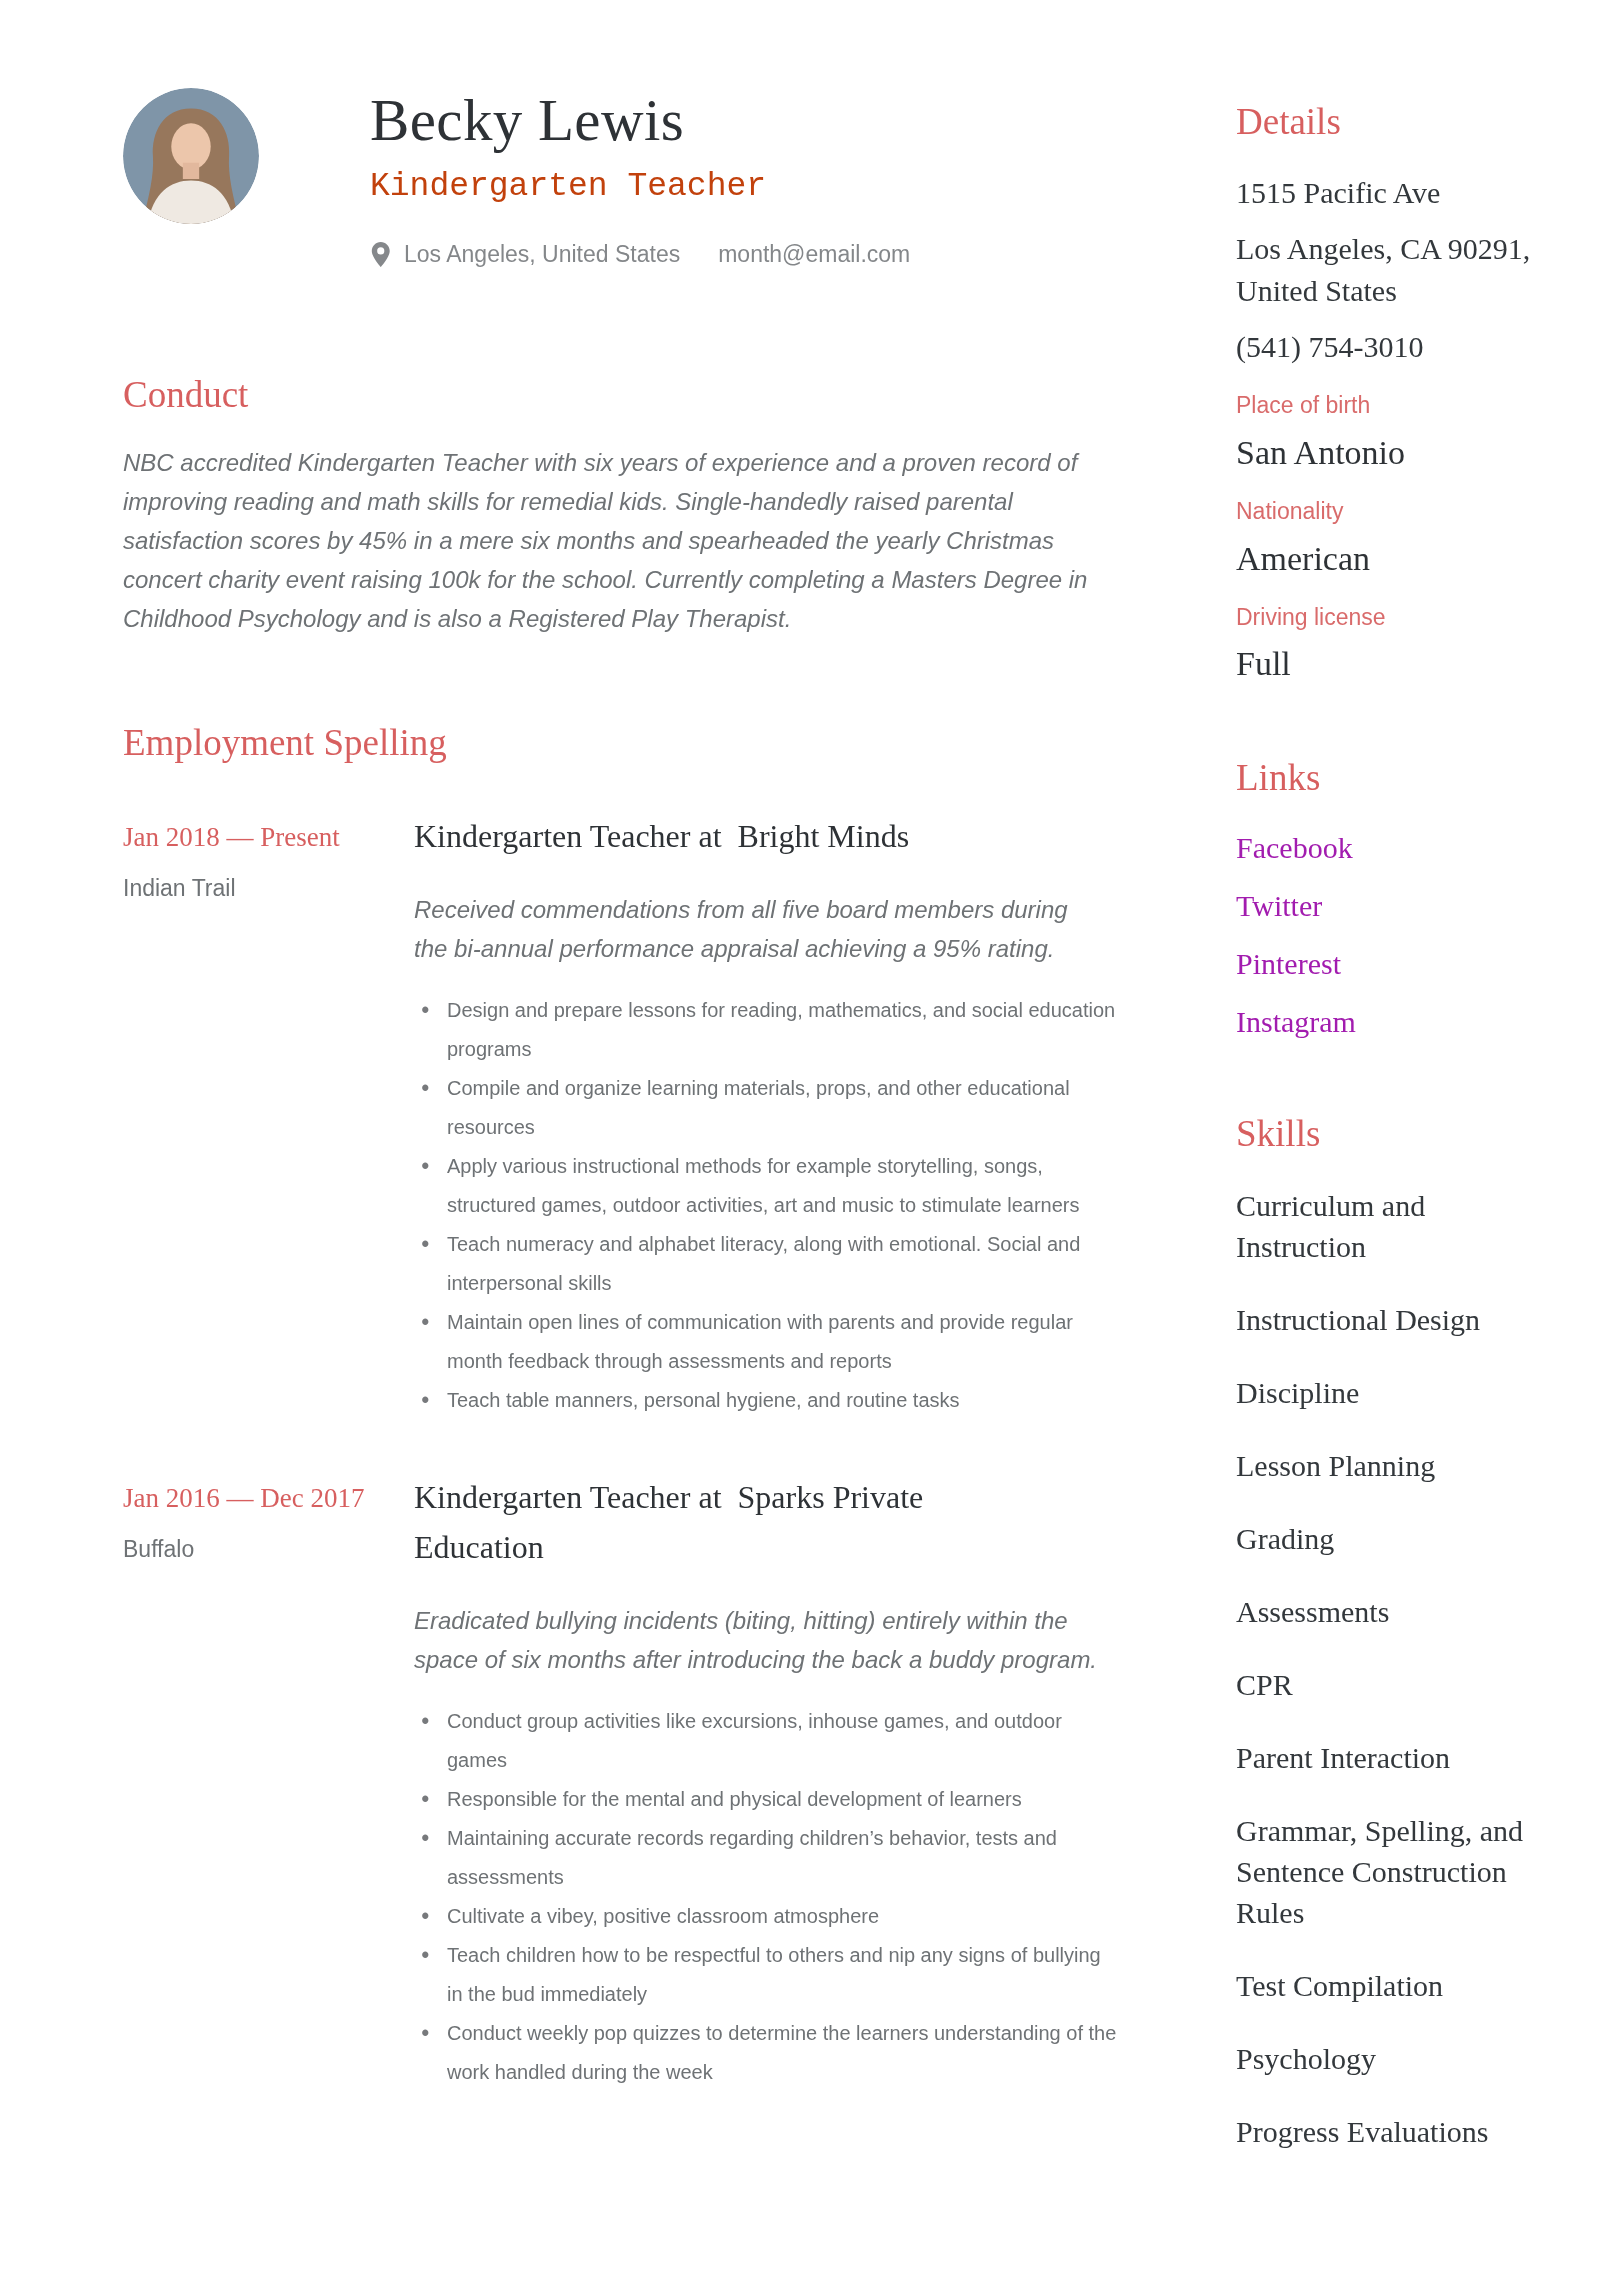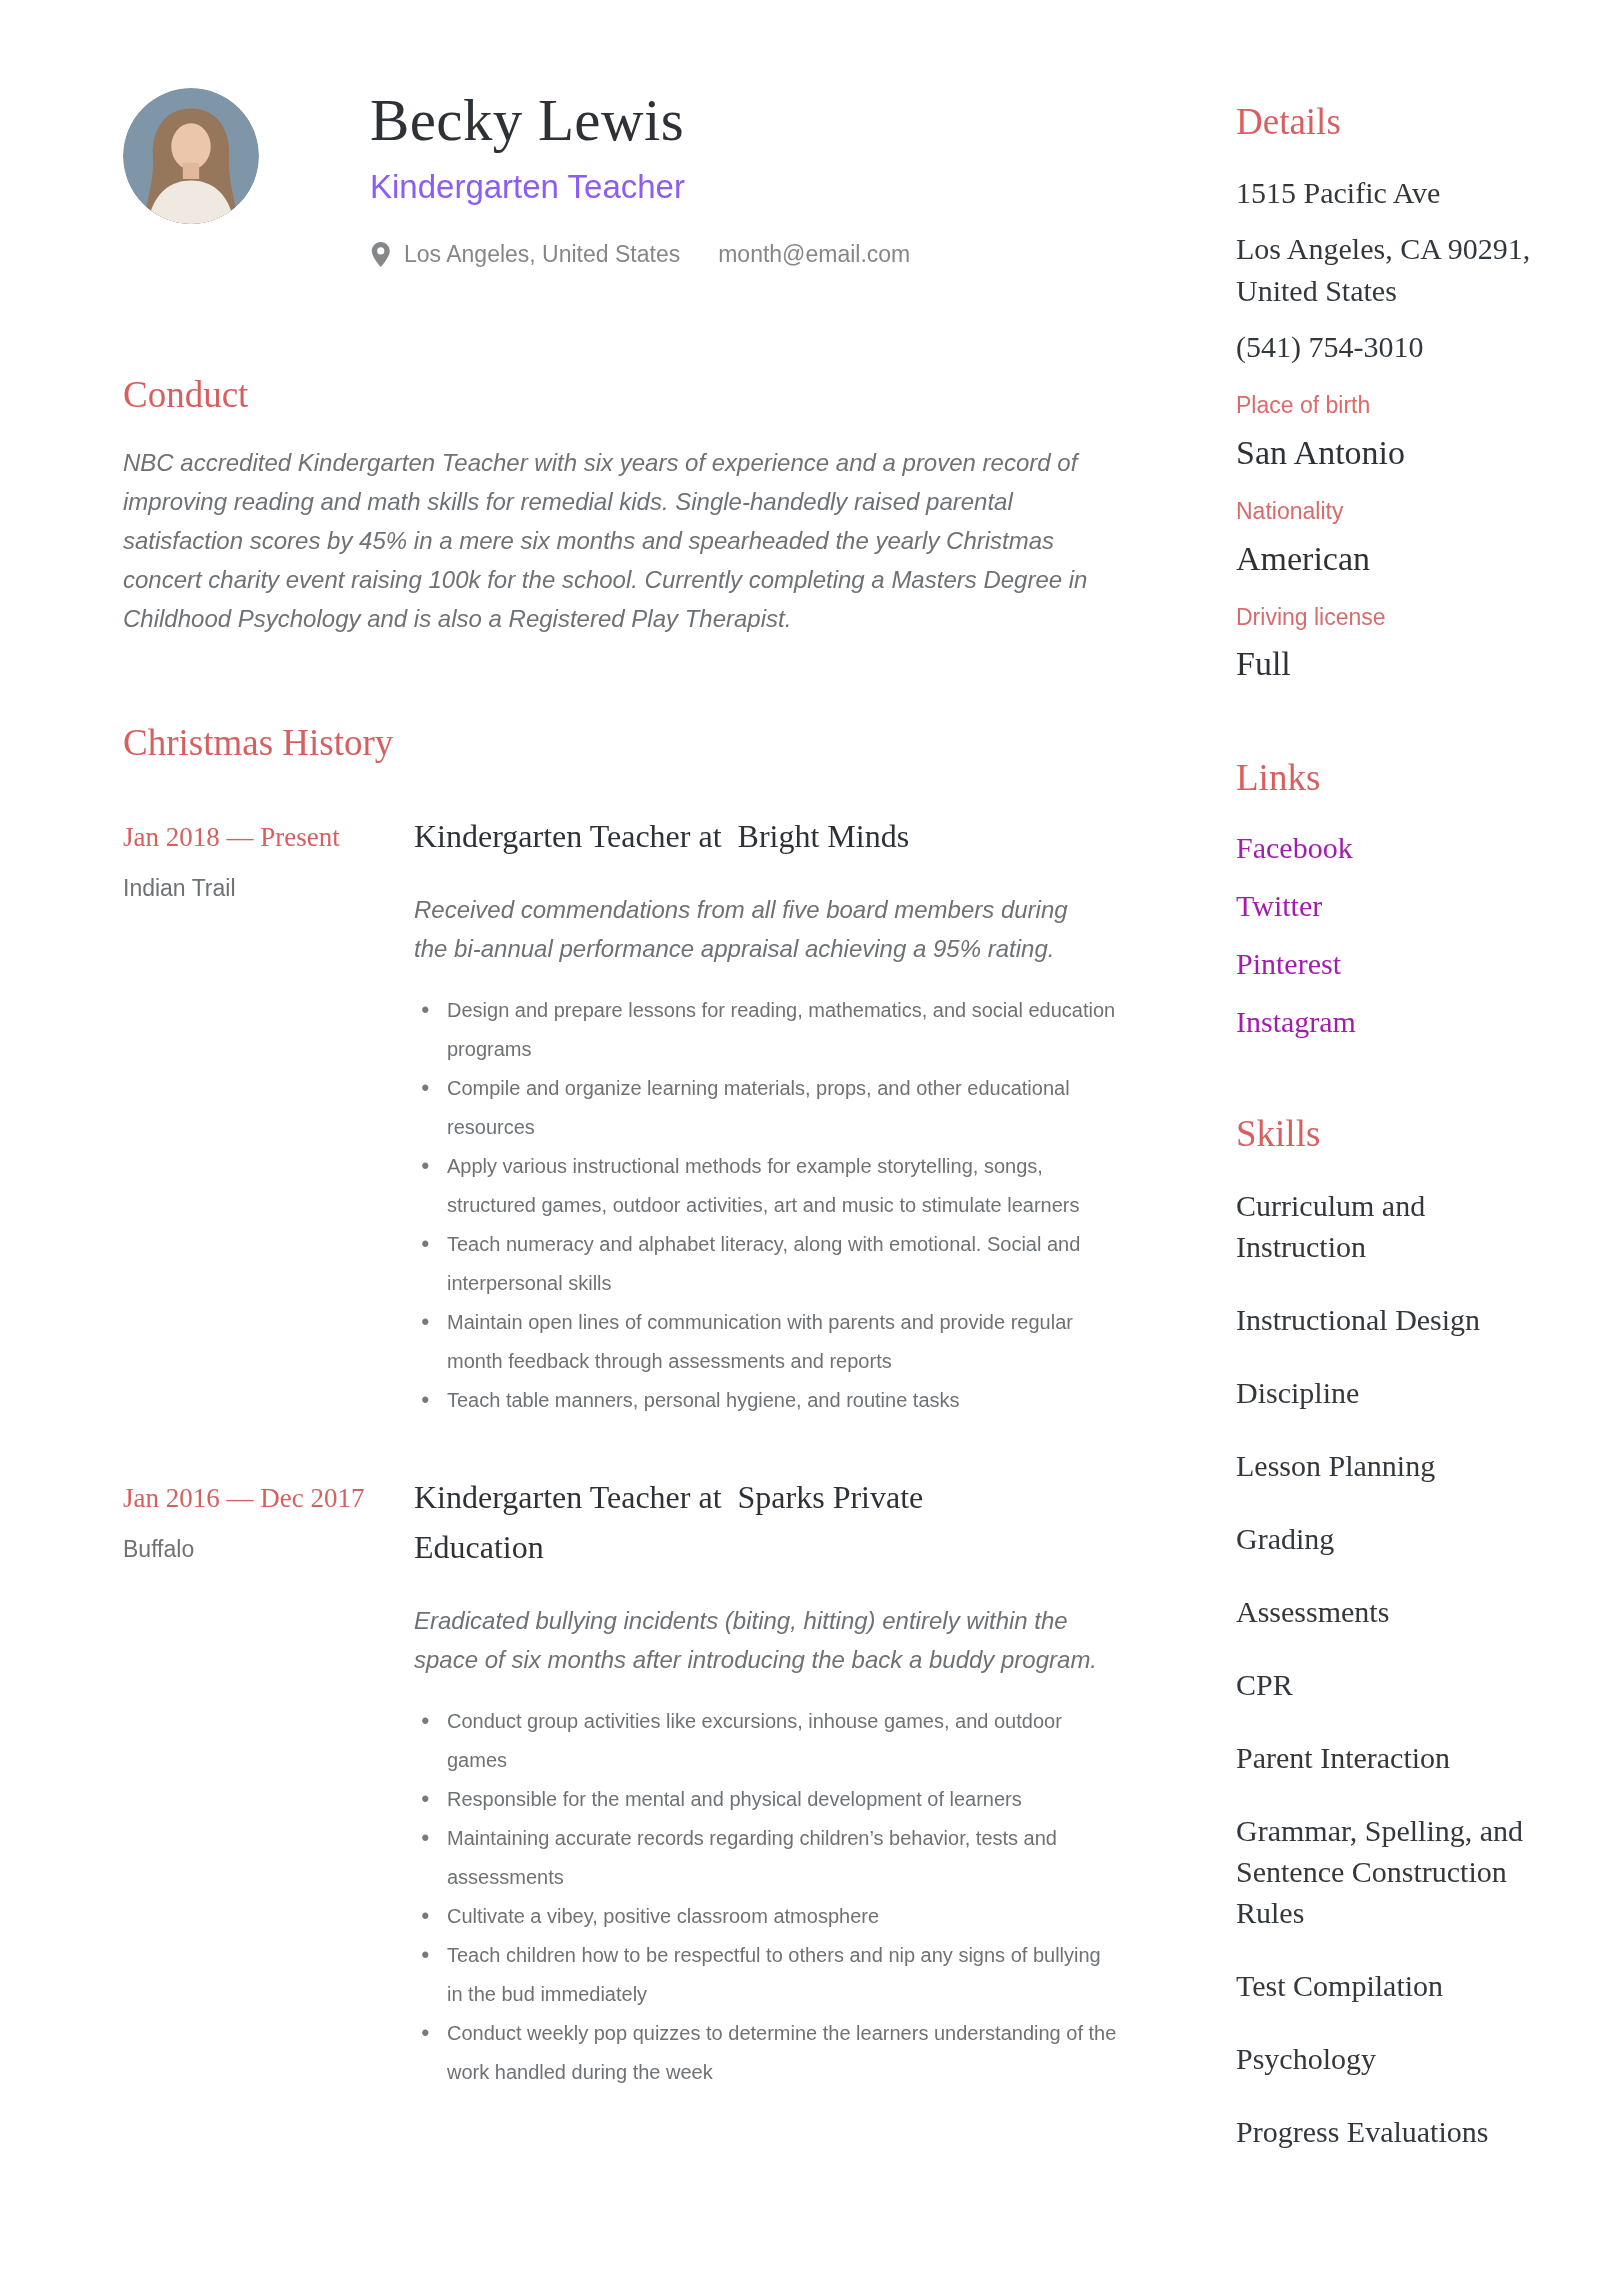--- a/index.html
+++ b/index.html
@@ -29,22 +29,22 @@
     overflow: hidden; flex: 0 0 136px; margin-top: 1.8px;
   }
   .avatar svg { display: block; width: 136px; height: 136px; }
   .header-text { margin-left: 64px; padding-top: 1.8px; }
   .person-name {
     font-family: "Liberation Serif", serif;
     font-size: 59px; font-weight: 400; color: #2e3236;
     line-height: 1.1; letter-spacing: 0.4px;
   }
   .person-title {
-    font-family: Liberation Sans, sans-serif;
-    font-size: 33px; font-weight: 400; color: #8b5cf6;
+    font-family: Liberation Mono, monospace;
+    font-size: 33px; font-weight: 400; color: #c2410c;
     margin-top: 14.3px; line-height: 1.2;
   }
   .contact-row {
     display: flex; align-items: center;
     margin-top: 34px;
     font-size: 23px; color: #84878a;
   }
   .pin { margin-right: 12.5px; display: inline-flex; }
   .contact-email { margin-left: 38px; }
 
@@ -176,21 +176,21 @@
         </div>
       </div>
     </header>
 
     <section class="profile-sec">
       <h2 class="sec-heading">Conduct</h2>
       <p class="profile-text">NBC accredited Kindergarten Teacher with six years of experience and a proven record of improving reading and math skills for remedial kids. Single-handedly raised parental satisfaction scores by 45% in a mere six months and spearheaded the yearly Christmas concert charity event raising 100k for the school. Currently completing a Masters Degree in Childhood Psychology and is also a Registered Play Therapist.</p>
     </section>
 
     <section class="employment-sec">
-      <h2 class="sec-heading">Christmas History</h2>
+      <h2 class="sec-heading">Employment Spelling</h2>
 
       <div class="job">
         <div class="job-meta">
           <div class="job-date">Jan 2018 — Present</div>
           <div class="job-loc">Indian Trail</div>
         </div>
         <div class="job-content">
           <h3 class="job-title">Kindergarten Teacher at  Bright Minds</h3>
           <p class="job-summary">Received commendations from all five board members during the bi-annual performance appraisal achieving a 95% rating.</p>
           <ul class="job-bullets">

